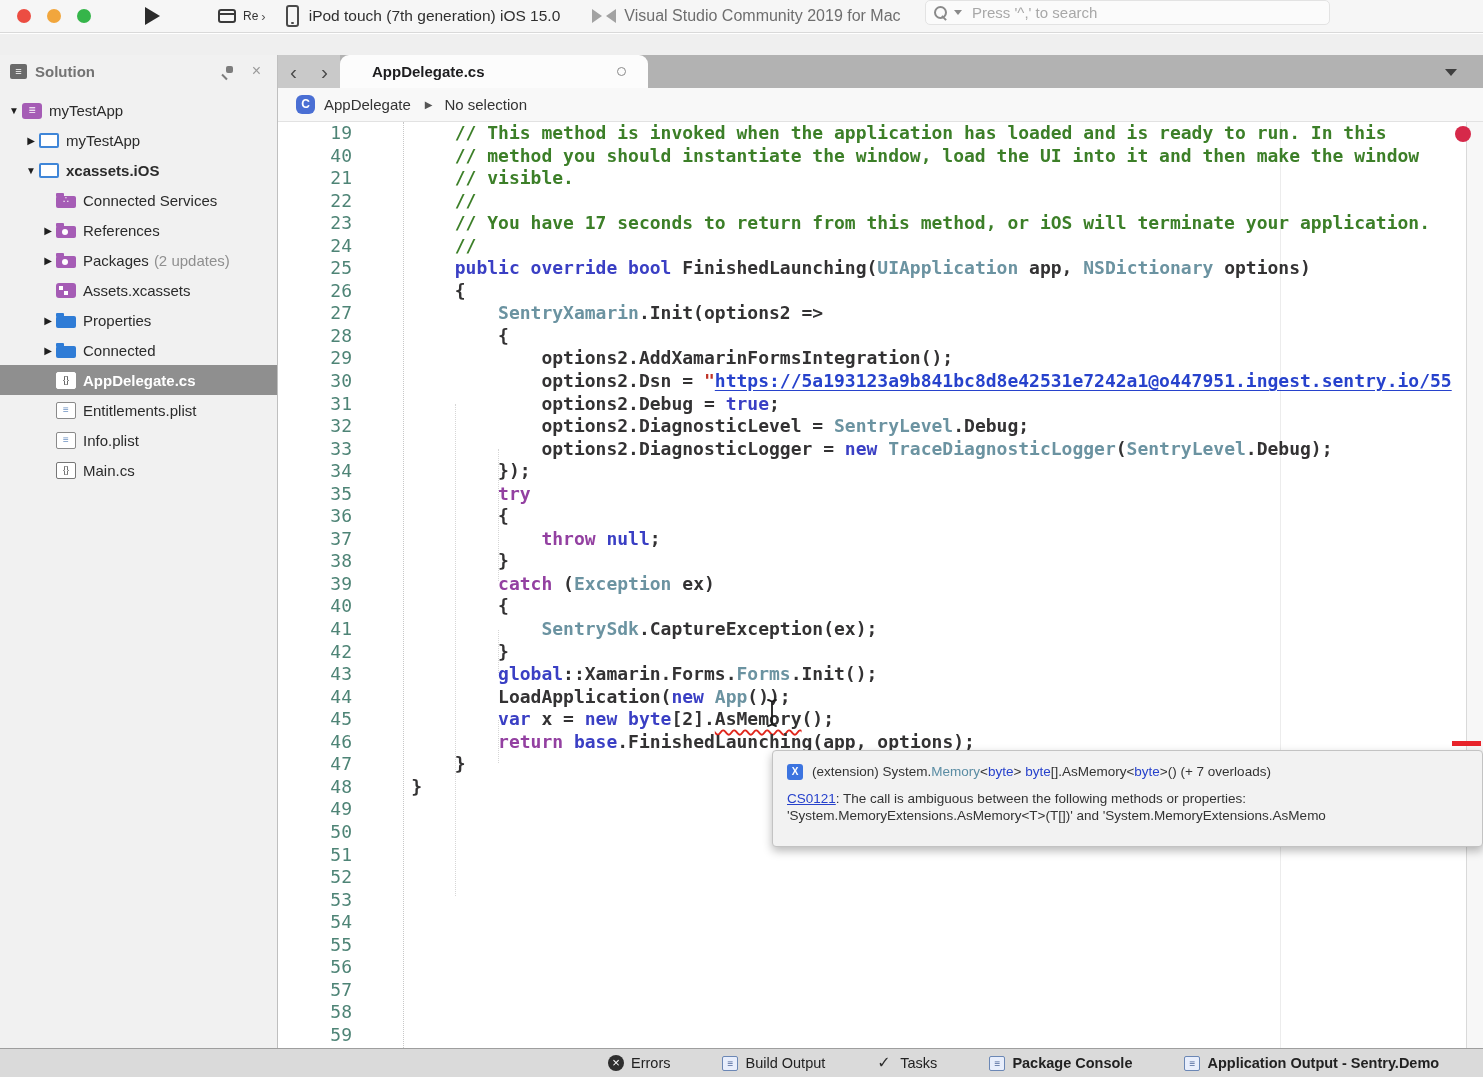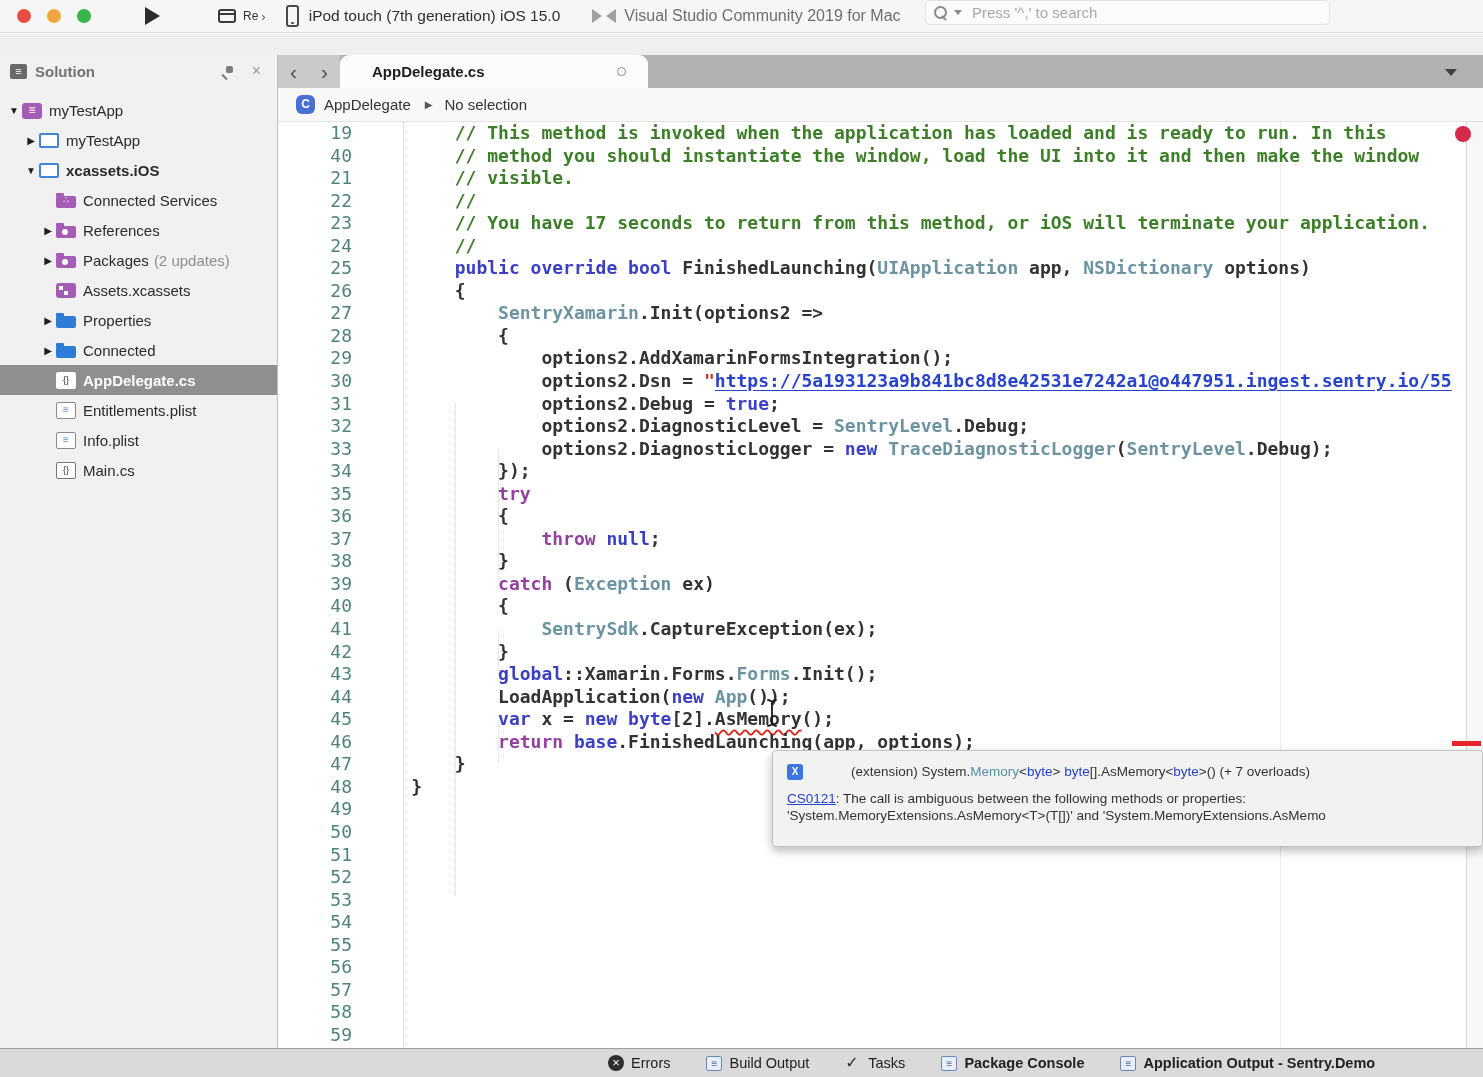--- a/index.html
+++ b/index.html
@@ -117,33 +117,33 @@
   .tok-u{color:#2742cc; text-decoration:underline; text-underline-offset:3px;margin-top:18px;}
   .tok-e{color:#333233; text-decoration:underline wavy #e0261c 2px; text-underline-offset:4px;}
   .err-dot { position:absolute; left:1177px; top:4px; width:16px; height:16px; background:#d6294a; border-radius:50%; }
   .err-mark { position:absolute; left:1174px; top:619px; width:29px; height:5px; background:#e8232a; }
   .ibeam { position:absolute; left:486px; top:576px; }
 
   
   .tooltip { position:absolute; left:772px; top:750px; width:711px; height:97px; background:#f2f2f2;
              border:1px solid #c3c3c3; border-radius:4px; box-shadow:0 4px 10px rgba(0,0,0,.28);
              overflow:hidden; z-index:50; font-size:13.5px; color:#333; }
-  .tt-row1 { display:flex; align-items:flex-start; margin:13px 0 0 14px; white-space:nowrap;gap:39px; }
+  .tt-row1 { display:flex; align-items:flex-start; margin:13px 0 0 14px; white-space:nowrap; }
   .ext-icon { width:16px; height:16px; background:#3c74e0; border-radius:3px; color:#fff;
               font-size:10px; font-weight:700; text-align:center; line-height:16px; margin-right:9px; flex:0 0 16px;}
   .ext-icon::after{content:"X";}
   .tok2-p{color:#333;} .tok2-t{color:#5a8ca3;} .tok2-k{color:#2742cc;}
   .tt-row2 { margin:11px 18px 0 14px; white-space:nowrap; }
   .tt-link { color:#2742cc; text-decoration:underline; }
   .tt-row3 { margin:2px 0 0 14px; white-space:nowrap; }
 
   
   .bottombar { position:absolute; left:0; top:1048px; width:1483px; height:29px; background:#dadada;
                border-top:1px solid #9e9e9e; overflow:hidden; }
-  .bb-items { display:flex; gap:36px; margin-left:608px; height:100%; align-items:center; white-space:nowrap; }
+  .bb-items { display:flex; gap:52px; margin-left:608px; height:100%; align-items:center; white-space:nowrap; }
   .bb-item { display:flex; align-items:center; gap:7px; }
   .bb-label { font-size:14.5px; color:#222; }
   .bb-label.b { font-weight:700; }
   .bbicon { width:16px; height:16px; position:relative; flex:0 0 16px;}
   .error-circle-icon { background:#2e2e2e; border-radius:50%; }
   .error-circle-icon::after{content:"×"; position:absolute; left:0; right:0; top:-1px; color:#fff; font-size:13px; text-align:center; line-height:17px;}
   .doc-icon { width:15px; height:15px; background:#e8eefc; border:1.5px solid #6b87b5; border-radius:2px; }
   .doc-icon::after{content:"≡"; position:absolute; left:0; right:0; top:0px; text-align:center; font-size:10px; color:#50689a; line-height:13px;}
   .check-icon::after{content:"✓"; position:absolute; left:0; top:-2px; font-size:16px; color:#2e2e2e;}
 </style>

